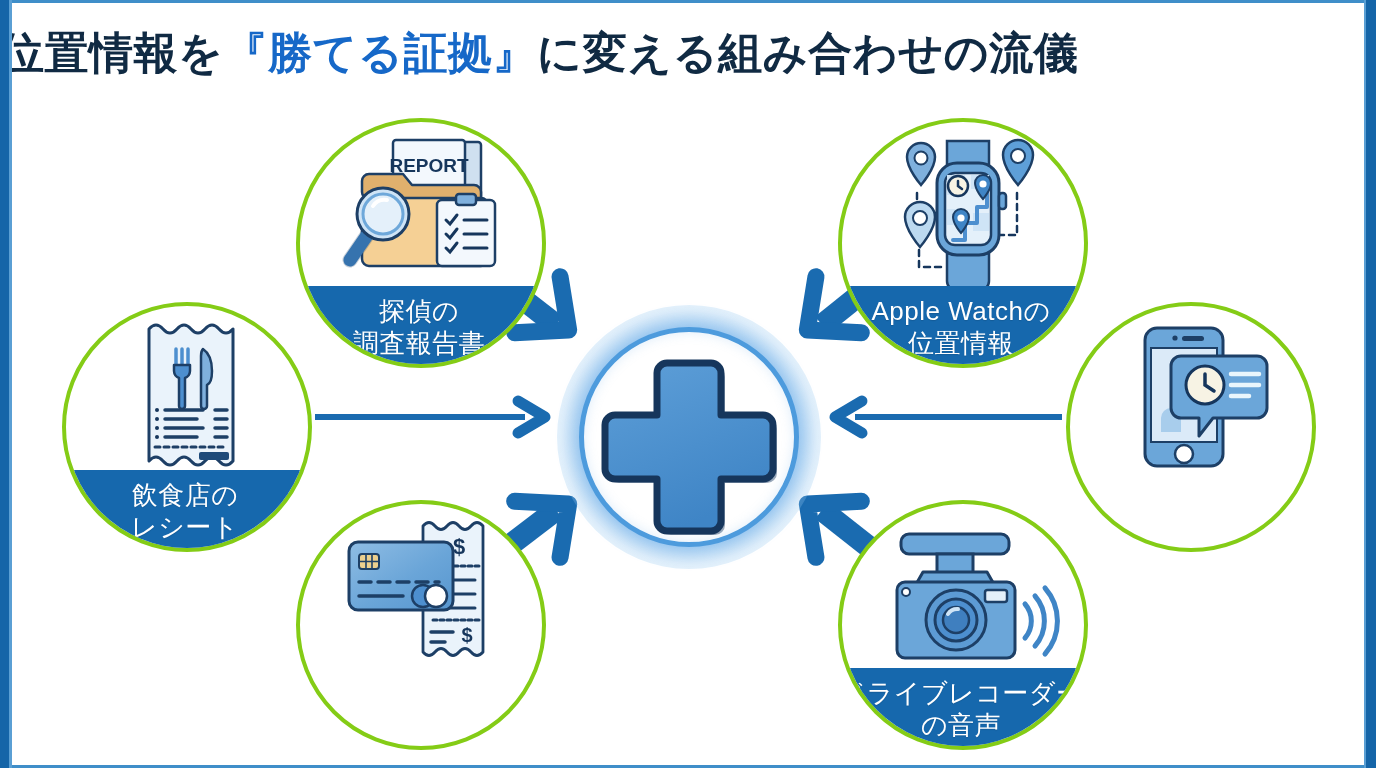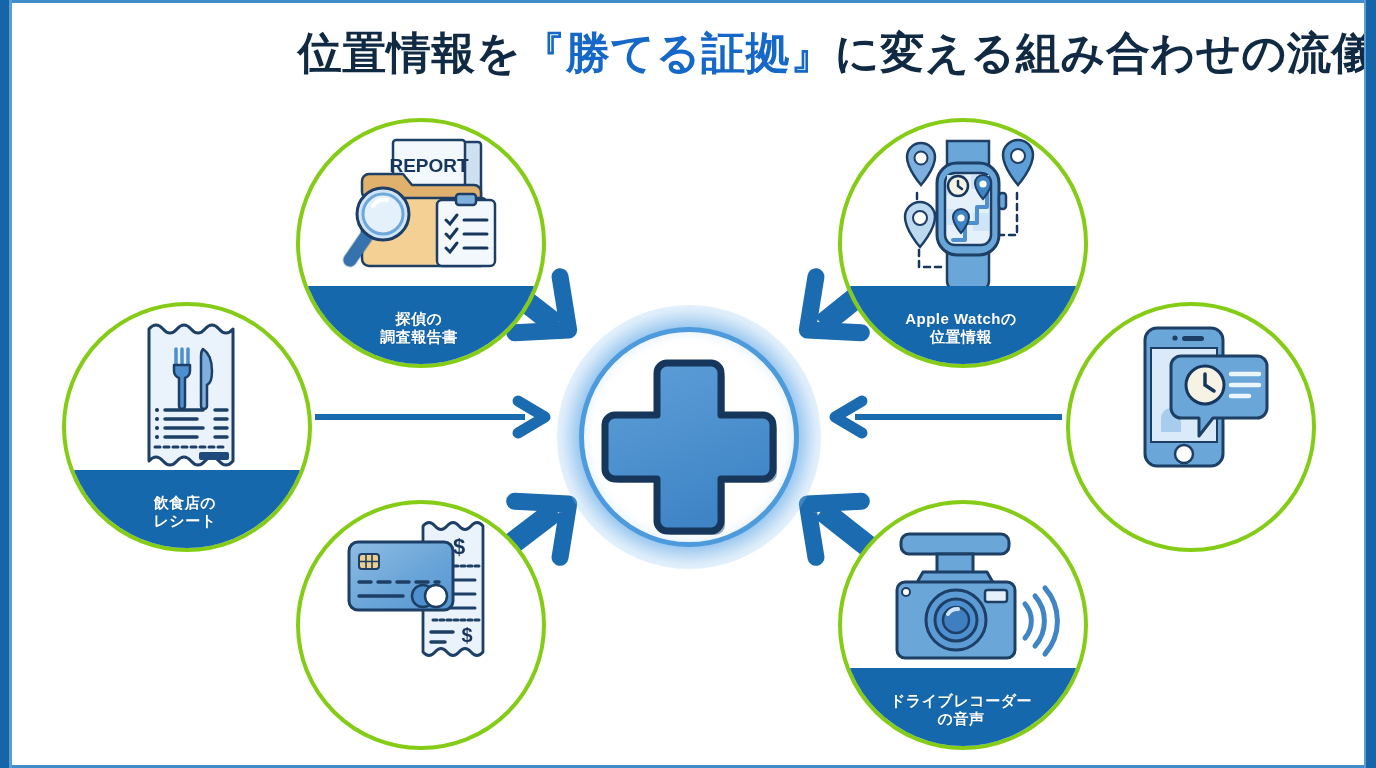--- a/index.html
+++ b/index.html
@@ -19,21 +19,21 @@
   .frame-left  { position:absolute; left:0;  top:0; width:9px;  height:768px; background:#1565a8; z-index:40; }
   .frame-left-inner { position:absolute; left:9px; top:0; width:3px; height:768px; background:#5a9fd4; z-index:40; }
   .frame-right { position:absolute; right:0; top:0; width:10px; height:768px; background:#1565a8; z-index:40; }
   .frame-right-inner { position:absolute; right:10px; top:0; width:2px; height:768px; background:#5a9fd4; z-index:40; }
   .frame-top   { position:absolute; left:0; top:0;  width:1376px; height:3px; background:#3f8ec9; z-index:40; }
   .frame-bottom{ position:absolute; left:0; bottom:0; width:1376px; height:3px; background:#3f8ec9; z-index:40; }
 
   
   #title {
     position:absolute; left:0; top:24px; width:1376px;
-    text-align:right;
+    text-align:left;
     font-size:44px; font-weight:bold;
     color:#102a43;
     letter-spacing:0.5px;
     white-space:nowrap;
     z-index:30;
     text-shadow:1px 1px 0 rgba(255,255,255,0.6);
   }
   #title .hl { color:#1668c8; }
 
   
@@ -83,22 +83,22 @@
     position:absolute;
     left:-6px; bottom:-6px;
     width:250px; height:84px;
     background:#1668ad;
     display:flex; flex-direction:column;
     align-items:center; justify-content:center;
     z-index:3;
   }
   .node .band .l {
     color:#ffffff;
-    font-size:15px;
-    font-weight:bold;
+    font-size:26px;
+    font-weight:normal;
     line-height:1.22;
     letter-spacing:0.5px;
     white-space:nowrap;
     text-shadow:0 1px 1px rgba(0,0,0,0.12);
   }
   .node .art {
     position:absolute; left:0; top:8px; width:250px; height:165px;
     display:flex; align-items:center; justify-content:center;
     z-index:2;
   }

